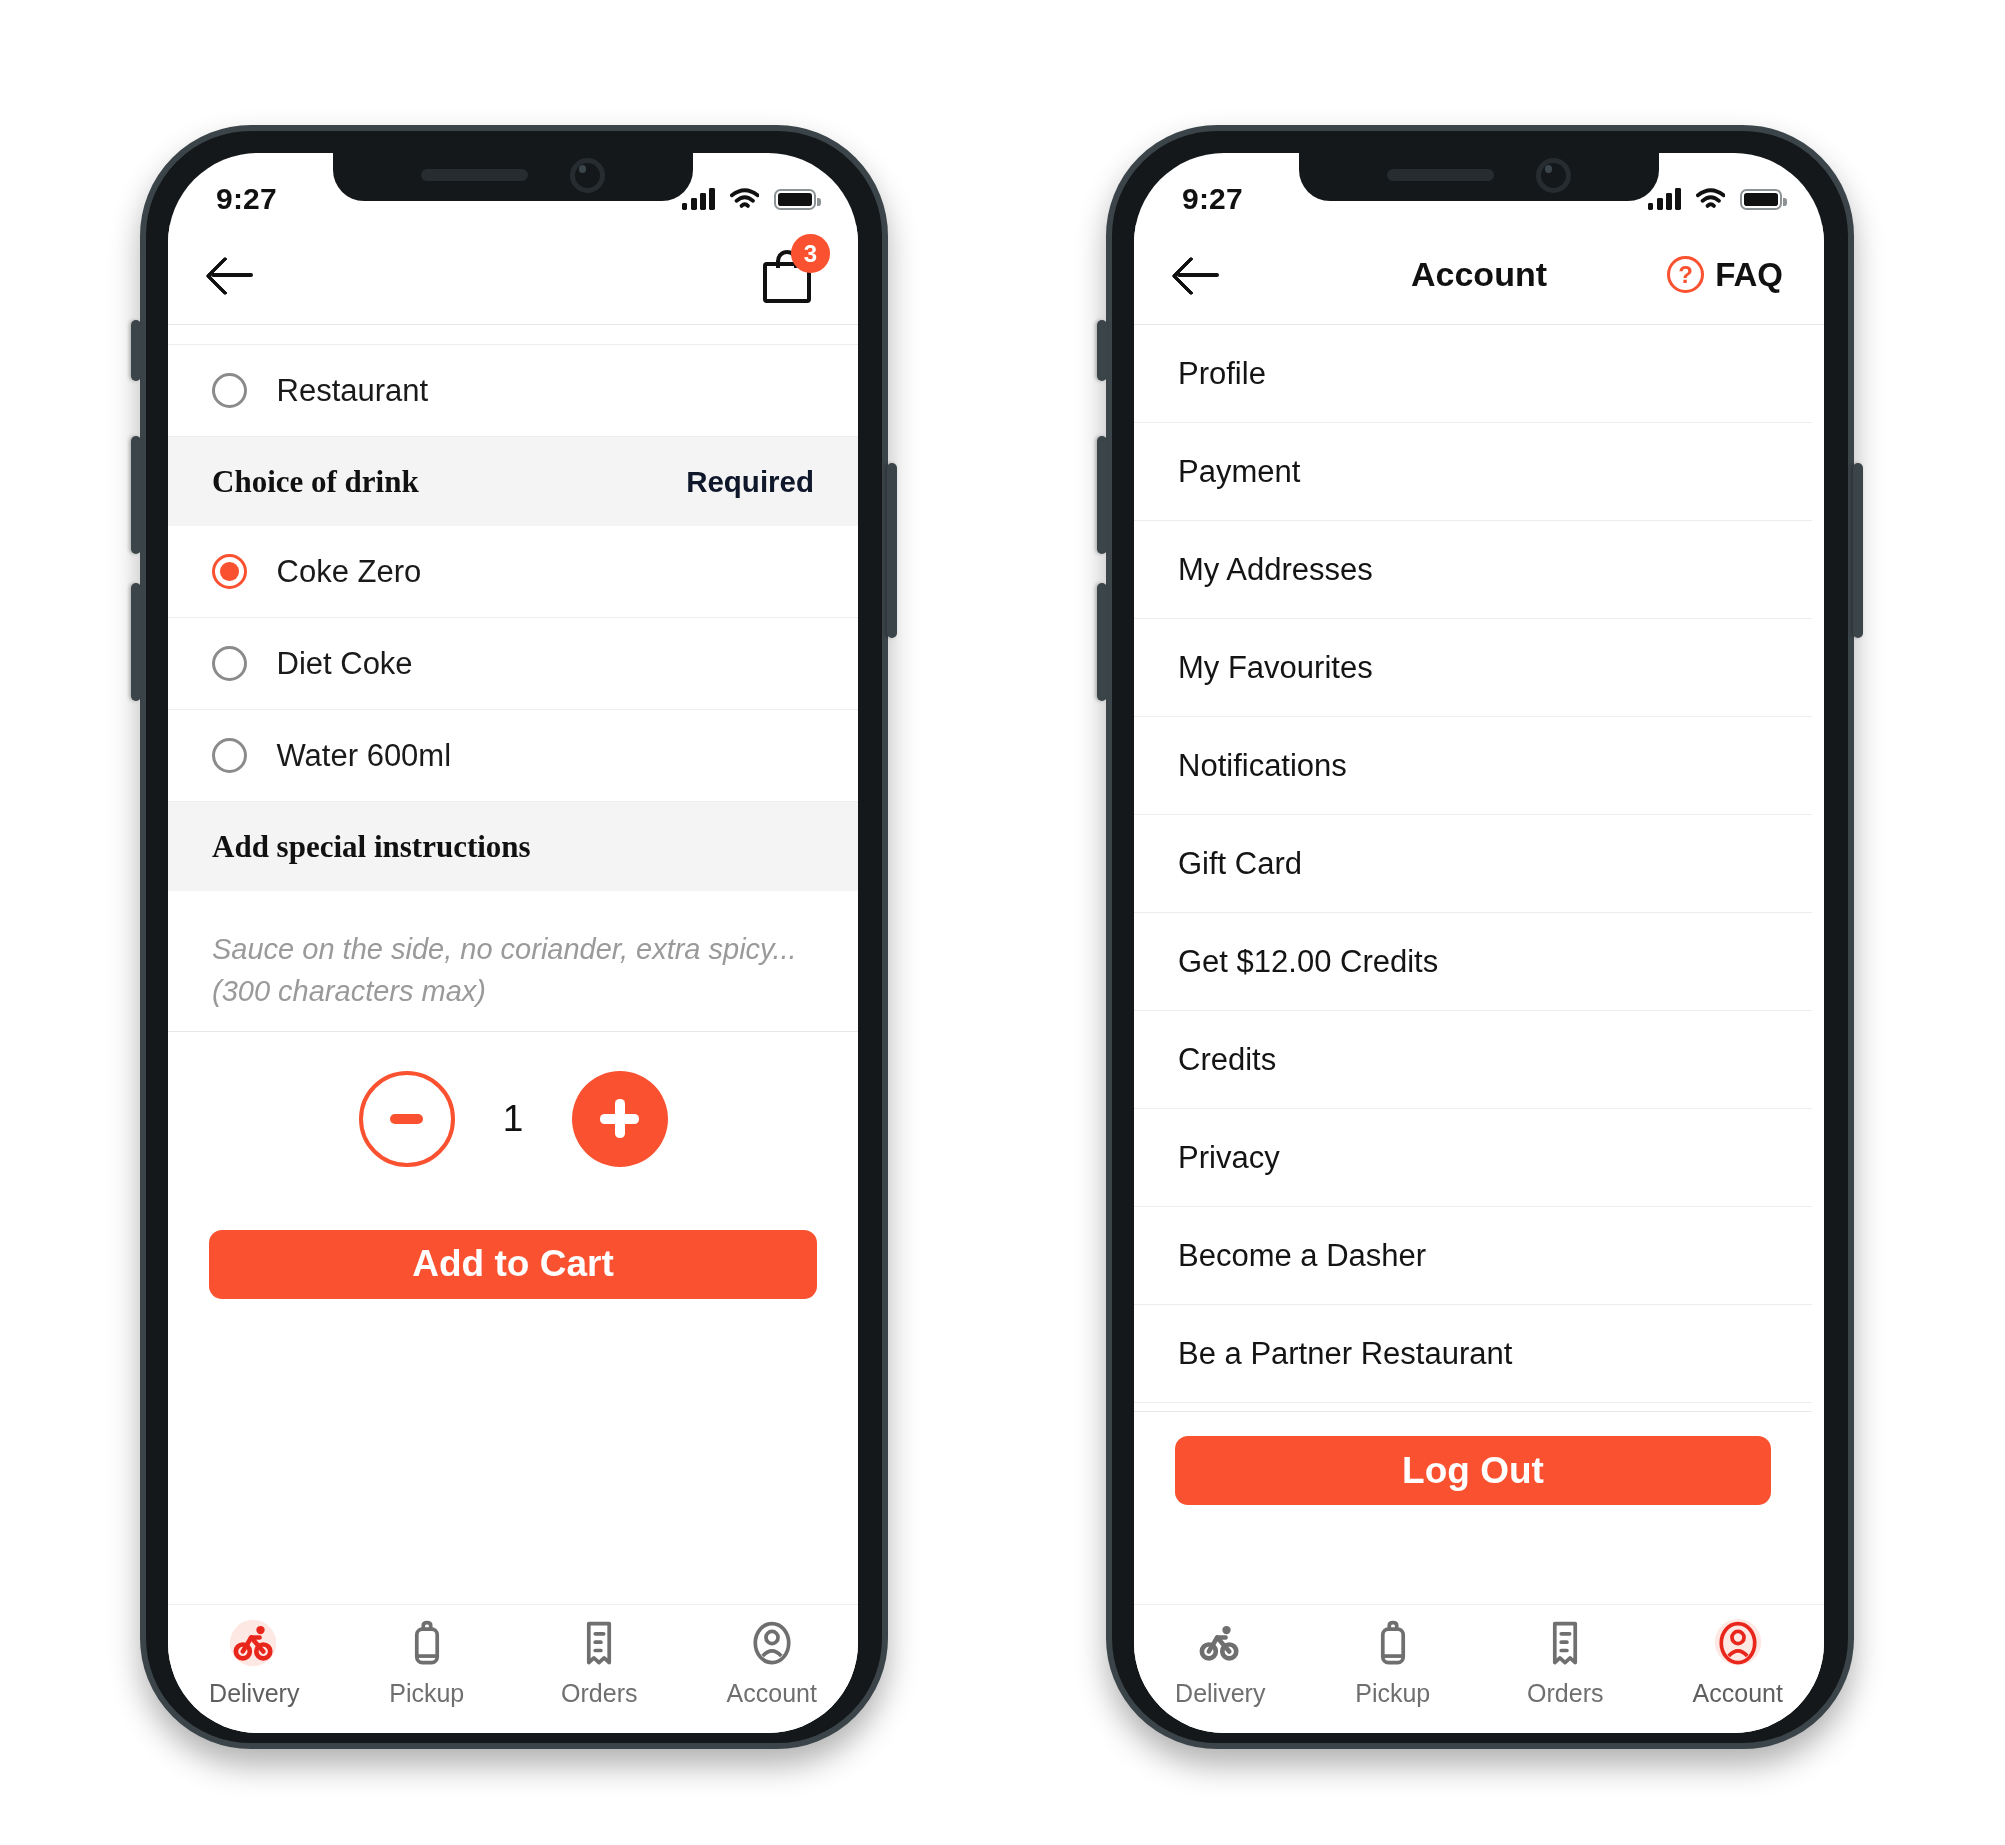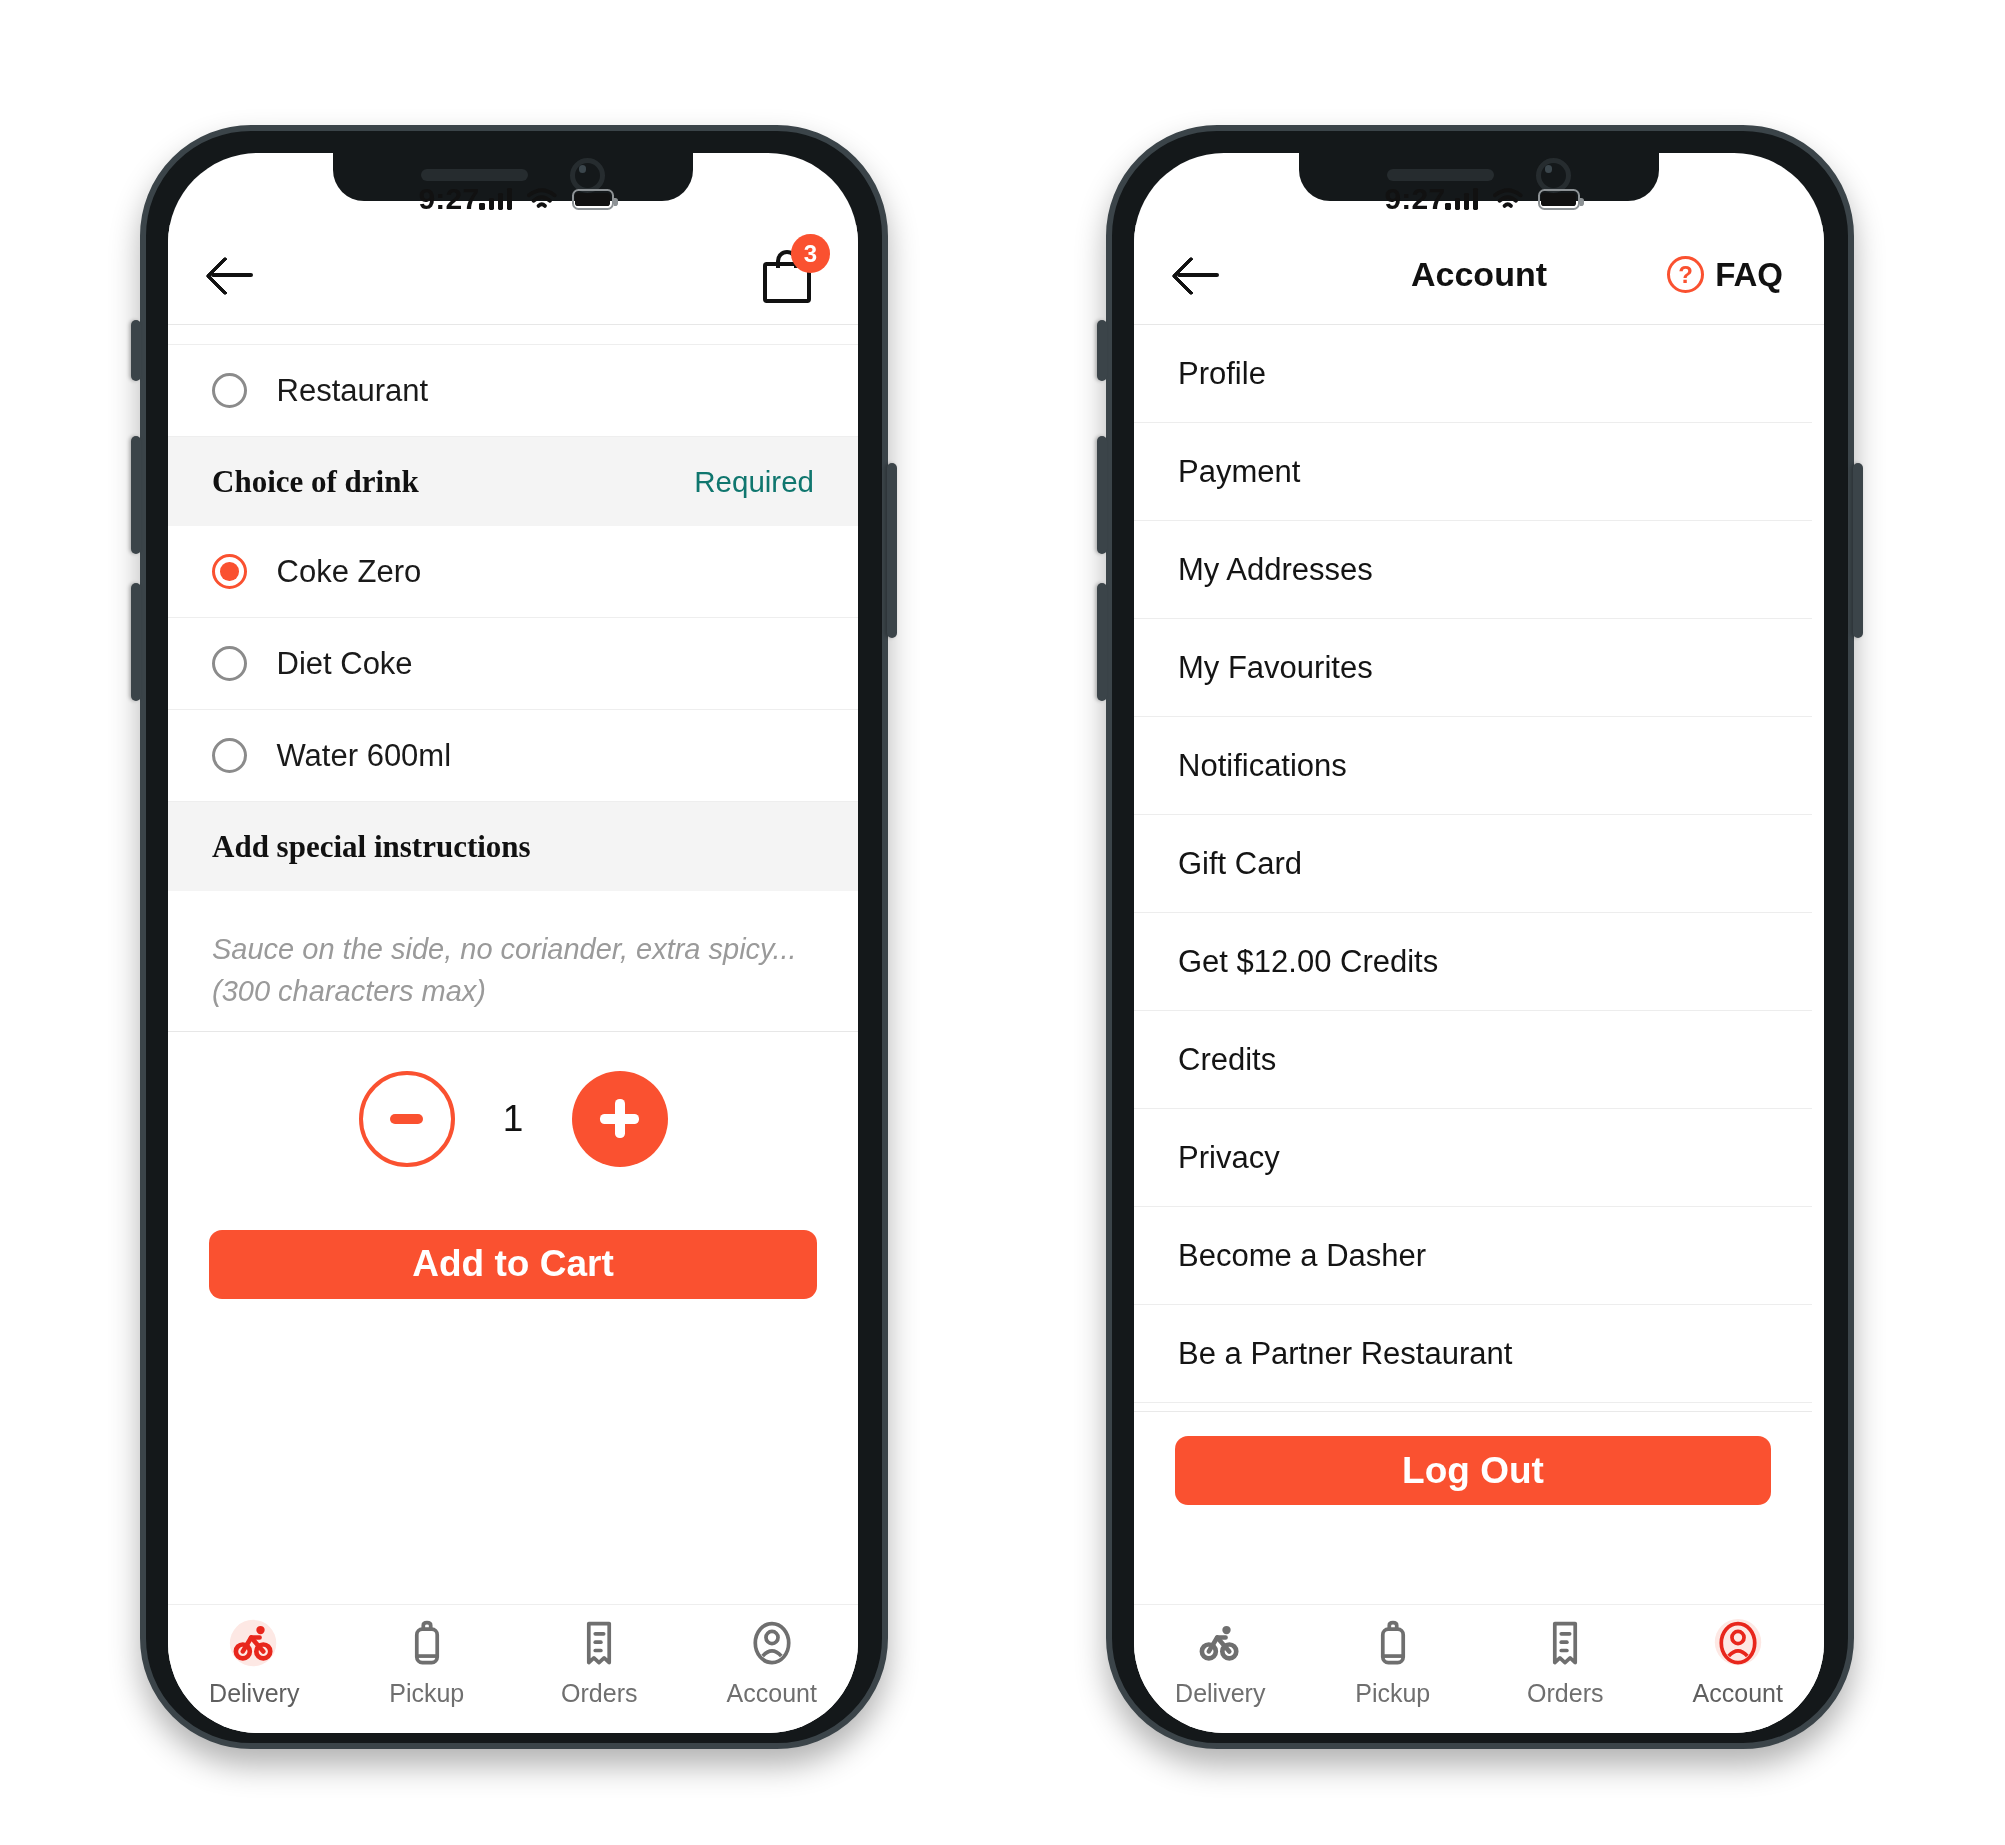--- a/index.html
+++ b/index.html
@@ -58,21 +58,21 @@
     border:5.5px solid #262c2f; position:relative; margin-top:-3.7px;
   }
   .camera::after{
     content:""; position:absolute; left:3.7px; top:2.8px;
     width:7.4px; height:7.4px; border-radius:50%; background:#3b464c;
   }
 
   
   .statusbar {
     height:72px; flex:0 0 72px; position:relative; z-index:21;
-    display:flex; align-items:center; justify-content:center;
+    display:flex; align-items:center; justify-content:space-between;
     padding:20px 42px 0 48px;
   }
   .clock { font-size:30px; font-weight:700; color:#111; letter-spacing:0.2px; }
   .status-icons { display:flex; align-items:flex-end; gap:14.8px; }
   .bars { display:flex; align-items:flex-end; gap:3.7px; height:22px; }
   .bars i { width:5.5px; background:#111; border-radius:1.4px; display:block; }
   .bars i:nth-child(1){height:7.4px;} .bars i:nth-child(2){height:12px;}
   .bars i:nth-child(3){height:16.6px;} .bars i:nth-child(4){height:22px;}
   .battery {
     width:42px; height:21px; border:2.8px solid #8d9295; border-radius:6.5px;
@@ -161,21 +161,21 @@
   
   .opt-clip { height:20px; overflow:hidden; position:relative; border-bottom:0.9px solid #eeeeee; }
   .opt-clip .inner { display:flex; align-items:center; padding:0 44px; height:92px; margin-top:-72px;}
 
   
   .sec-head {
     background:#f4f4f4; padding:0 44px; height:89px;
     display:flex; align-items:center; justify-content:space-between;
   }
   .sec-title { font-size:31px; font-weight:700; color:#111;font-family:Liberation Serif, serif; }
-  .sec-required { font-size:29.5px; color:#0f766e; }
+  .sec-required { font-size:29.5px; color:#0f172a;font-weight:bold; }
 
   
   .instr-box { padding:37px 44px 18.5px 44px; }
   .instr-ph {
     font-size:29px; font-style:italic; color:#9a9a9a; line-height:1.45;
   }
 
   
   .stepper {
     border-top:0.9px solid #e7e7e7;

